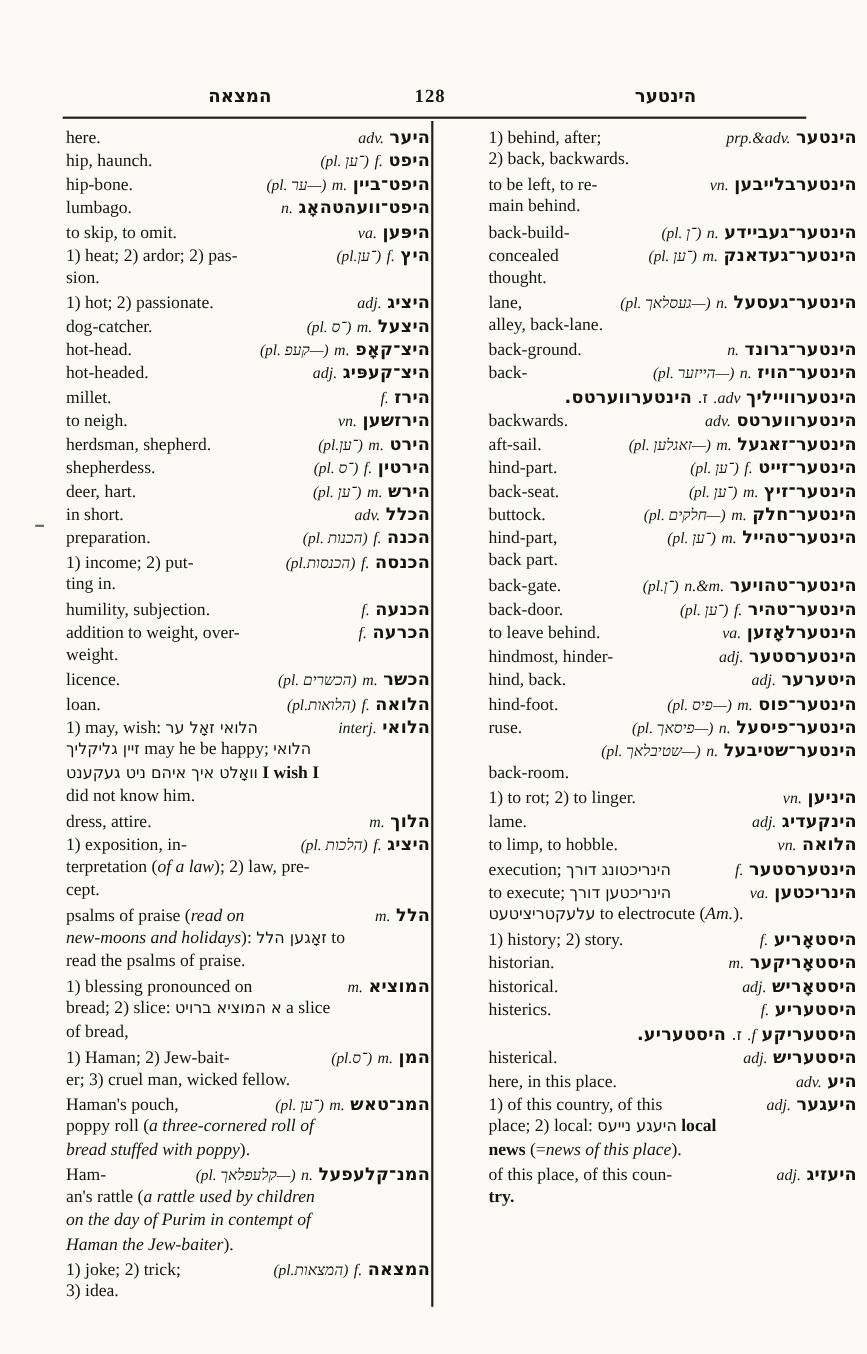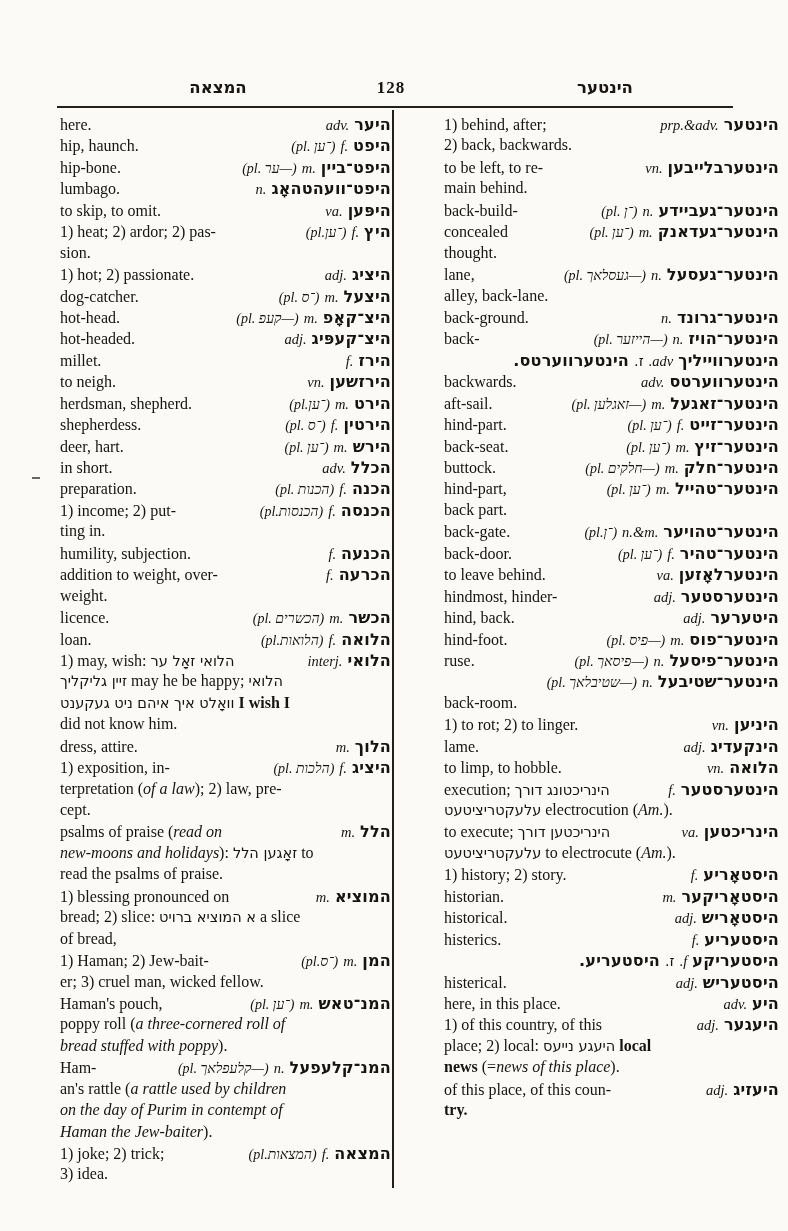--- a/index.html
+++ b/index.html
@@ -559,23 +559,20 @@
       </span>
     </div>
     <div class="line">
       <span class="lgroup"><span class="t">execution; </span><span class="t heb">הינריכטונג דורך</span></span>
       <span class="rgroup">
         <span class="pos">f.</span>
         <span class="hw">הינטערסטער</span>
       </span>
     </div>
     <div class="line">
-      <span class="lgroup"><span class="t heb">עלעקטריציטעט</span><span class="t"> electrocution (</span><span class="t i">Am.</span><span class="t">).</span></span>
-    </div>
-    <div class="line">
       <span class="lgroup"><span class="t">to execute; </span><span class="t heb">הינריכטען דורך</span></span>
       <span class="rgroup">
         <span class="pos">va.</span>
         <span class="hw">הינריכטען</span>
       </span>
     </div>
     <div class="line">
       <span class="lgroup"><span class="t heb">עלעקטריציטעט</span><span class="t"> to electrocute (</span><span class="t i">Am.</span><span class="t">).</span></span>
     </div>
     <div class="line">

